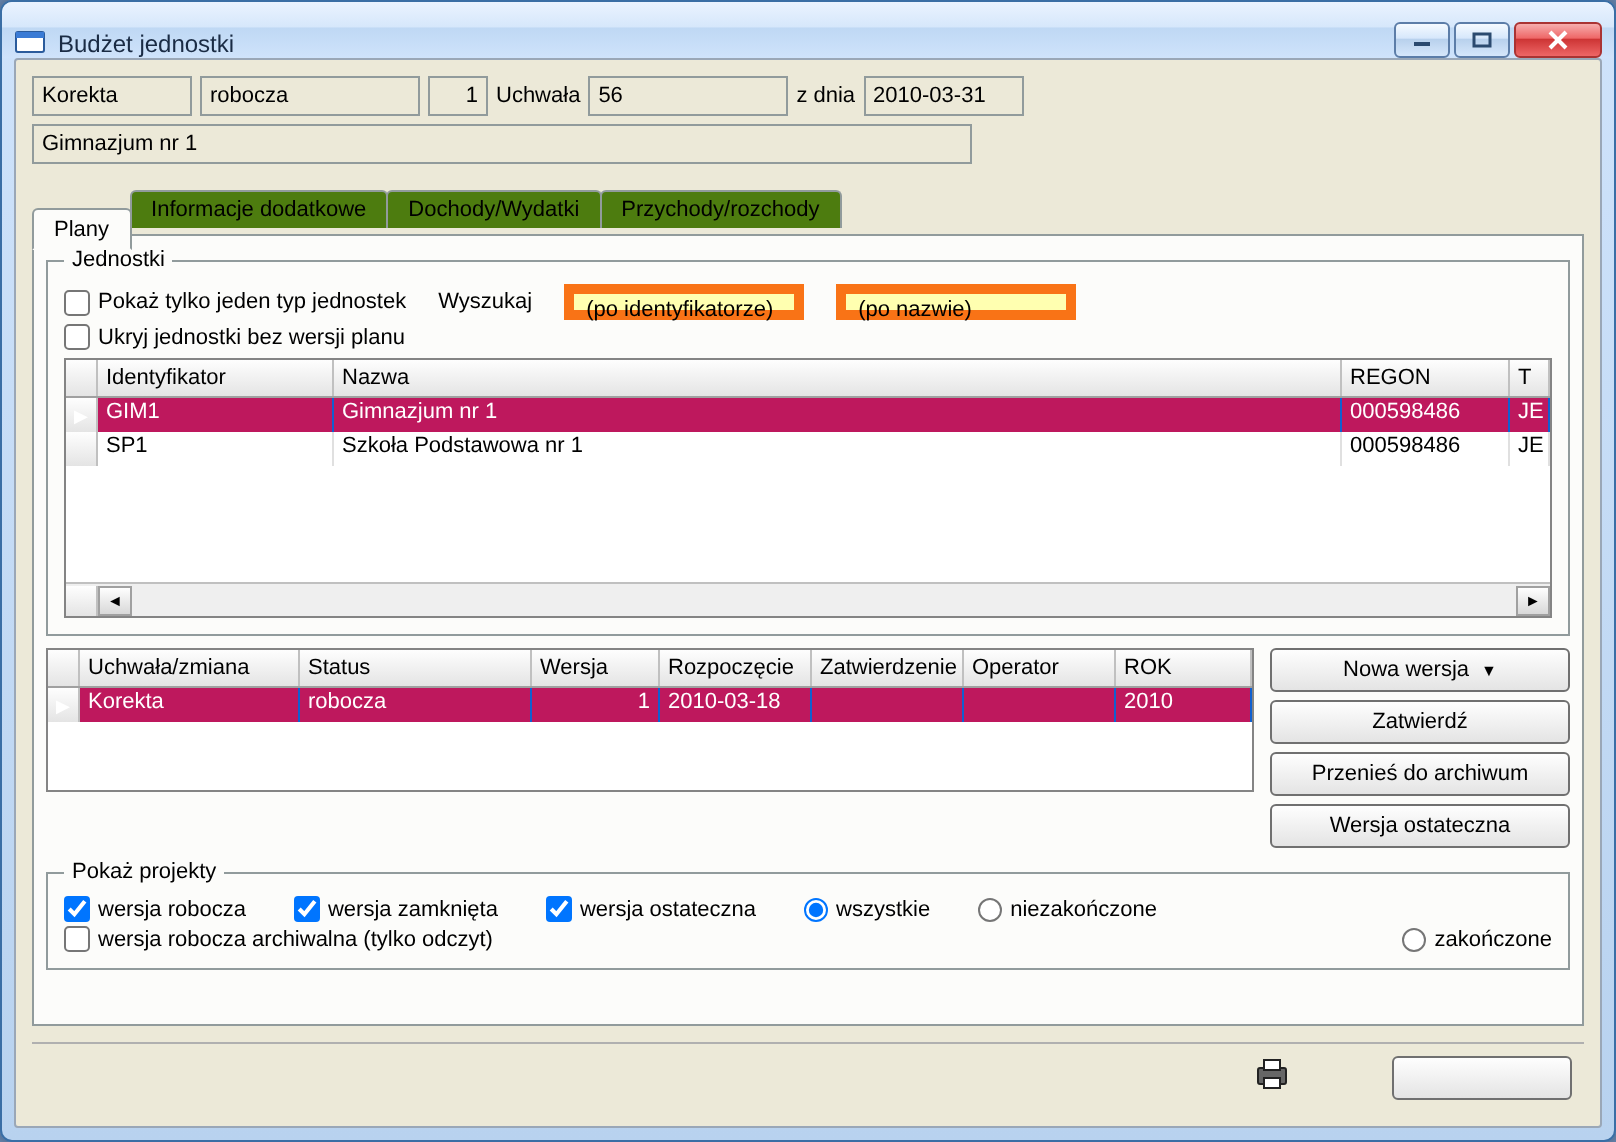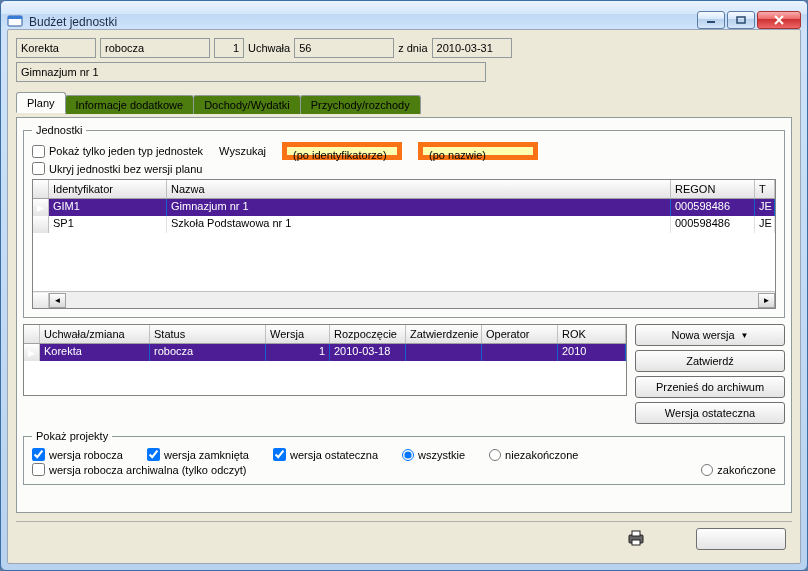--- a/index.html
+++ b/index.html
@@ -74,21 +74,21 @@
   .tab {
     padding: 3px 10px 3px 10px;
     border:1px solid #919b9c;
     border-bottom:none;
     background:#4d7c0f;
     margin-right:-1px;
     position:relative; top:1px;
     border-radius:3px 3px 0 0;
   }
   .tab.active {
-    background:#fcfcfa; z-index:2; top:0; padding-top:4px;
+    background:#fcfcfa; z-index:2; top:12px; padding-top:4px;
     border-bottom:1px solid #fcfcfa;
   }
   .tabpage {
     border:1px solid #919b9c;
     background:#fcfcfa;
     flex:1;
     padding:6px;
     display:flex; flex-direction:column;
     gap:6px;
   }
@@ -107,21 +107,21 @@
   
   .grid {
     border:1px solid #848484; background:#fff;
     display:flex;flex-direction:column;
   }
   .ghead { display:flex; background:linear-gradient(#fefefe,#e4e4e4); border-bottom:1px solid #a0a0a0; }
   .gh { border-right:1px solid #c0c0c0; padding:2px 4px; height:18px; line-height:14px; overflow:hidden; white-space:nowrap; }
   .gbody { flex:1; overflow:hidden; }
   .grow { display:flex; height:17px; }
   .gc { border-right:1px solid #e0e0e0; padding:1px 4px; overflow:hidden; white-space:nowrap; }
-  .grow.sel { background:#4c1d95; color:#fff; }
+  .grow.sel { background:#be185d; color:#fff; }
   .grow.sel .gc { border-right-color: #1060d0; }
   .row-marker { width:16px; border-right:1px solid #c0c0c0; background:linear-gradient(#fefefe,#e4e4e4); display:flex;align-items:center;justify-content:center; font-size:9px; }
   .scrollbar-h { height:17px; background:#efefef; border-top:1px solid #c0c0c0; display:flex; align-items:center; }
   .sb-btn { width:17px;height:15px;border:1px solid #a0a0a0;background:linear-gradient(#fefefe,#d8d8d8);display:flex;align-items:center;justify-content:center;font-size:8px;}
   .sb-track { flex:1; height:15px; }
 
   .right-buttons { display:flex;flex-direction:column; gap:4px; width:150px; }
   .btn {
     height:22px; border:1px solid #707070;
     background:linear-gradient(#fefefe,#e4e4e4);

